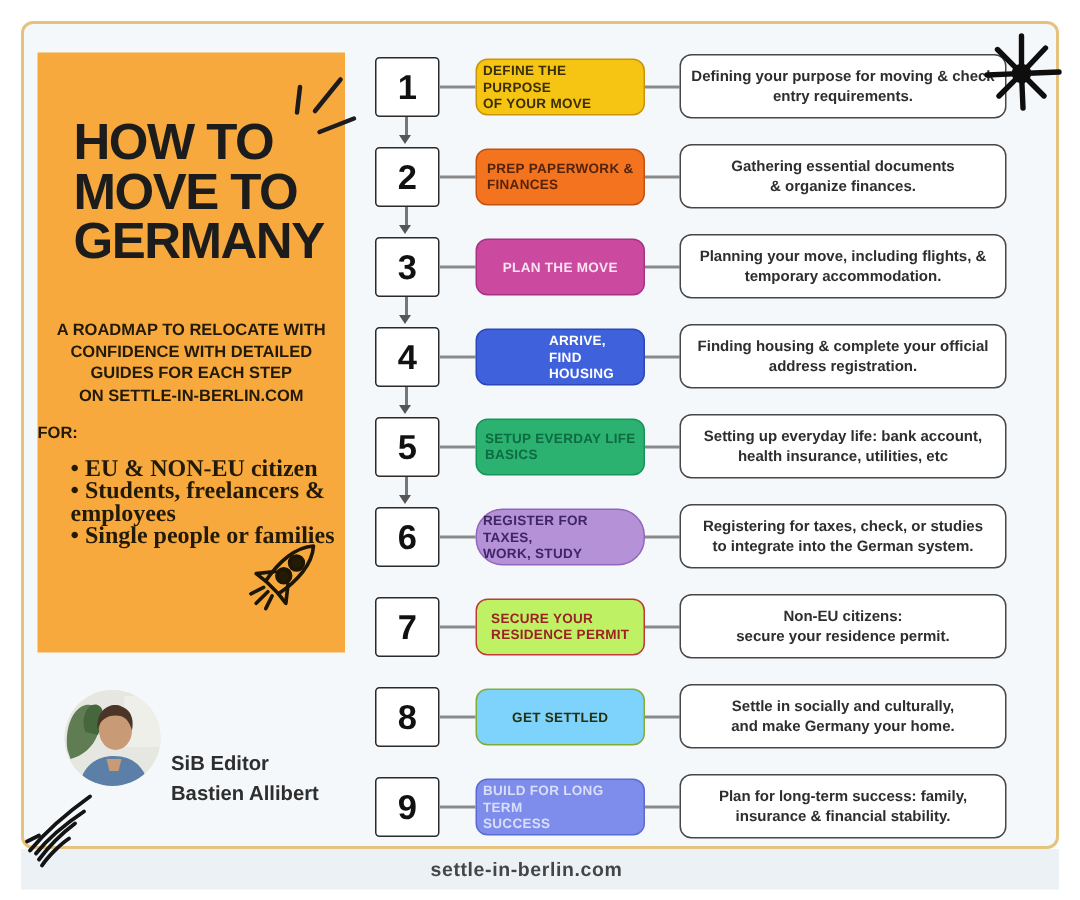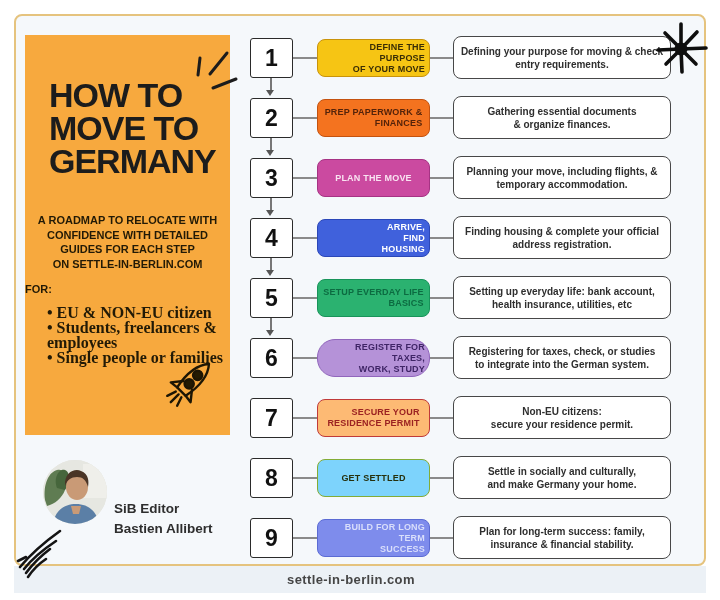--- a/index.html
+++ b/index.html
@@ -58,21 +58,21 @@
     background:#ffffff; border:1.5px solid #2a2a2a; border-radius:3px;
     display:flex; align-items:center; justify-content:center;
     font-size:23px; font-weight:bold; color:#111111;
   }
   .hline { position:absolute; top:19px; height:1.5px; background:#8a8a8a; }
   .hline.h1 { left:293px; width:24px; }
   .hline.h2 { left:430px; width:23px; }
   .label-box {
     position:absolute; left:317px; top:1px; width:113px; height:38px;
     border-radius:8px; border:1.5px solid #000;
-    display:flex; align-items:center; justify-content:center; text-align:right;
+    display:flex; align-items:center; justify-content:center; text-align:left;
     font-size:9px; font-weight:bold; line-height:11px; letter-spacing:.2px;
     white-space:pre-line; padding:0 4px;
   }
   .desc-box {
     position:absolute; left:453px; top:-2px; width:218px; height:43px;
     background:#ffffff; border:1.5px solid #474747; border-radius:8px;
     display:flex; align-items:center; justify-content:center; text-align:center;
     font-size:10px; font-weight:bold; line-height:13px; color:#2e2e2e;
     white-space:pre-line; padding:0 5px;
   }
@@ -211,21 +211,21 @@
     <div class="hline h1"></div>
     <div class="label-box" style="background: rgb(181, 146, 216); border-color: rgb(145, 102, 188); color: rgb(63, 37, 102); border-radius: 18px;">REGISTER FOR TAXES,
 WORK, STUDY</div>
     <div class="hline h2"></div>
     <div class="desc-box">Registering for taxes, check, or studies
 to integrate into the German system.</div>
   </div>
       <div class="step-row" style="top: 398px;">
     <div class="num-box">7</div>
     <div class="hline h1"></div>
-    <div class="label-box" style="background: #fdba74; border-color: rgb(192, 58, 58); color: rgb(155, 34, 34);">SECURE YOUR
+    <div class="label-box" style="background: #bef264; border-color: rgb(192, 58, 58); color: rgb(155, 34, 34);">SECURE YOUR
 RESIDENCE PERMIT</div>
     <div class="hline h2"></div>
     <div class="desc-box">Non-EU citizens:
 secure your residence permit.</div>
   </div>
       <div class="step-row" style="top: 458px;">
     <div class="num-box">8</div>
     <div class="hline h1"></div>
     <div class="label-box" style="background: #7dd3fc; border-color: rgb(131, 172, 53); color: rgb(38, 48, 13);">GET SETTLED</div>
     <div class="hline h2"></div>

